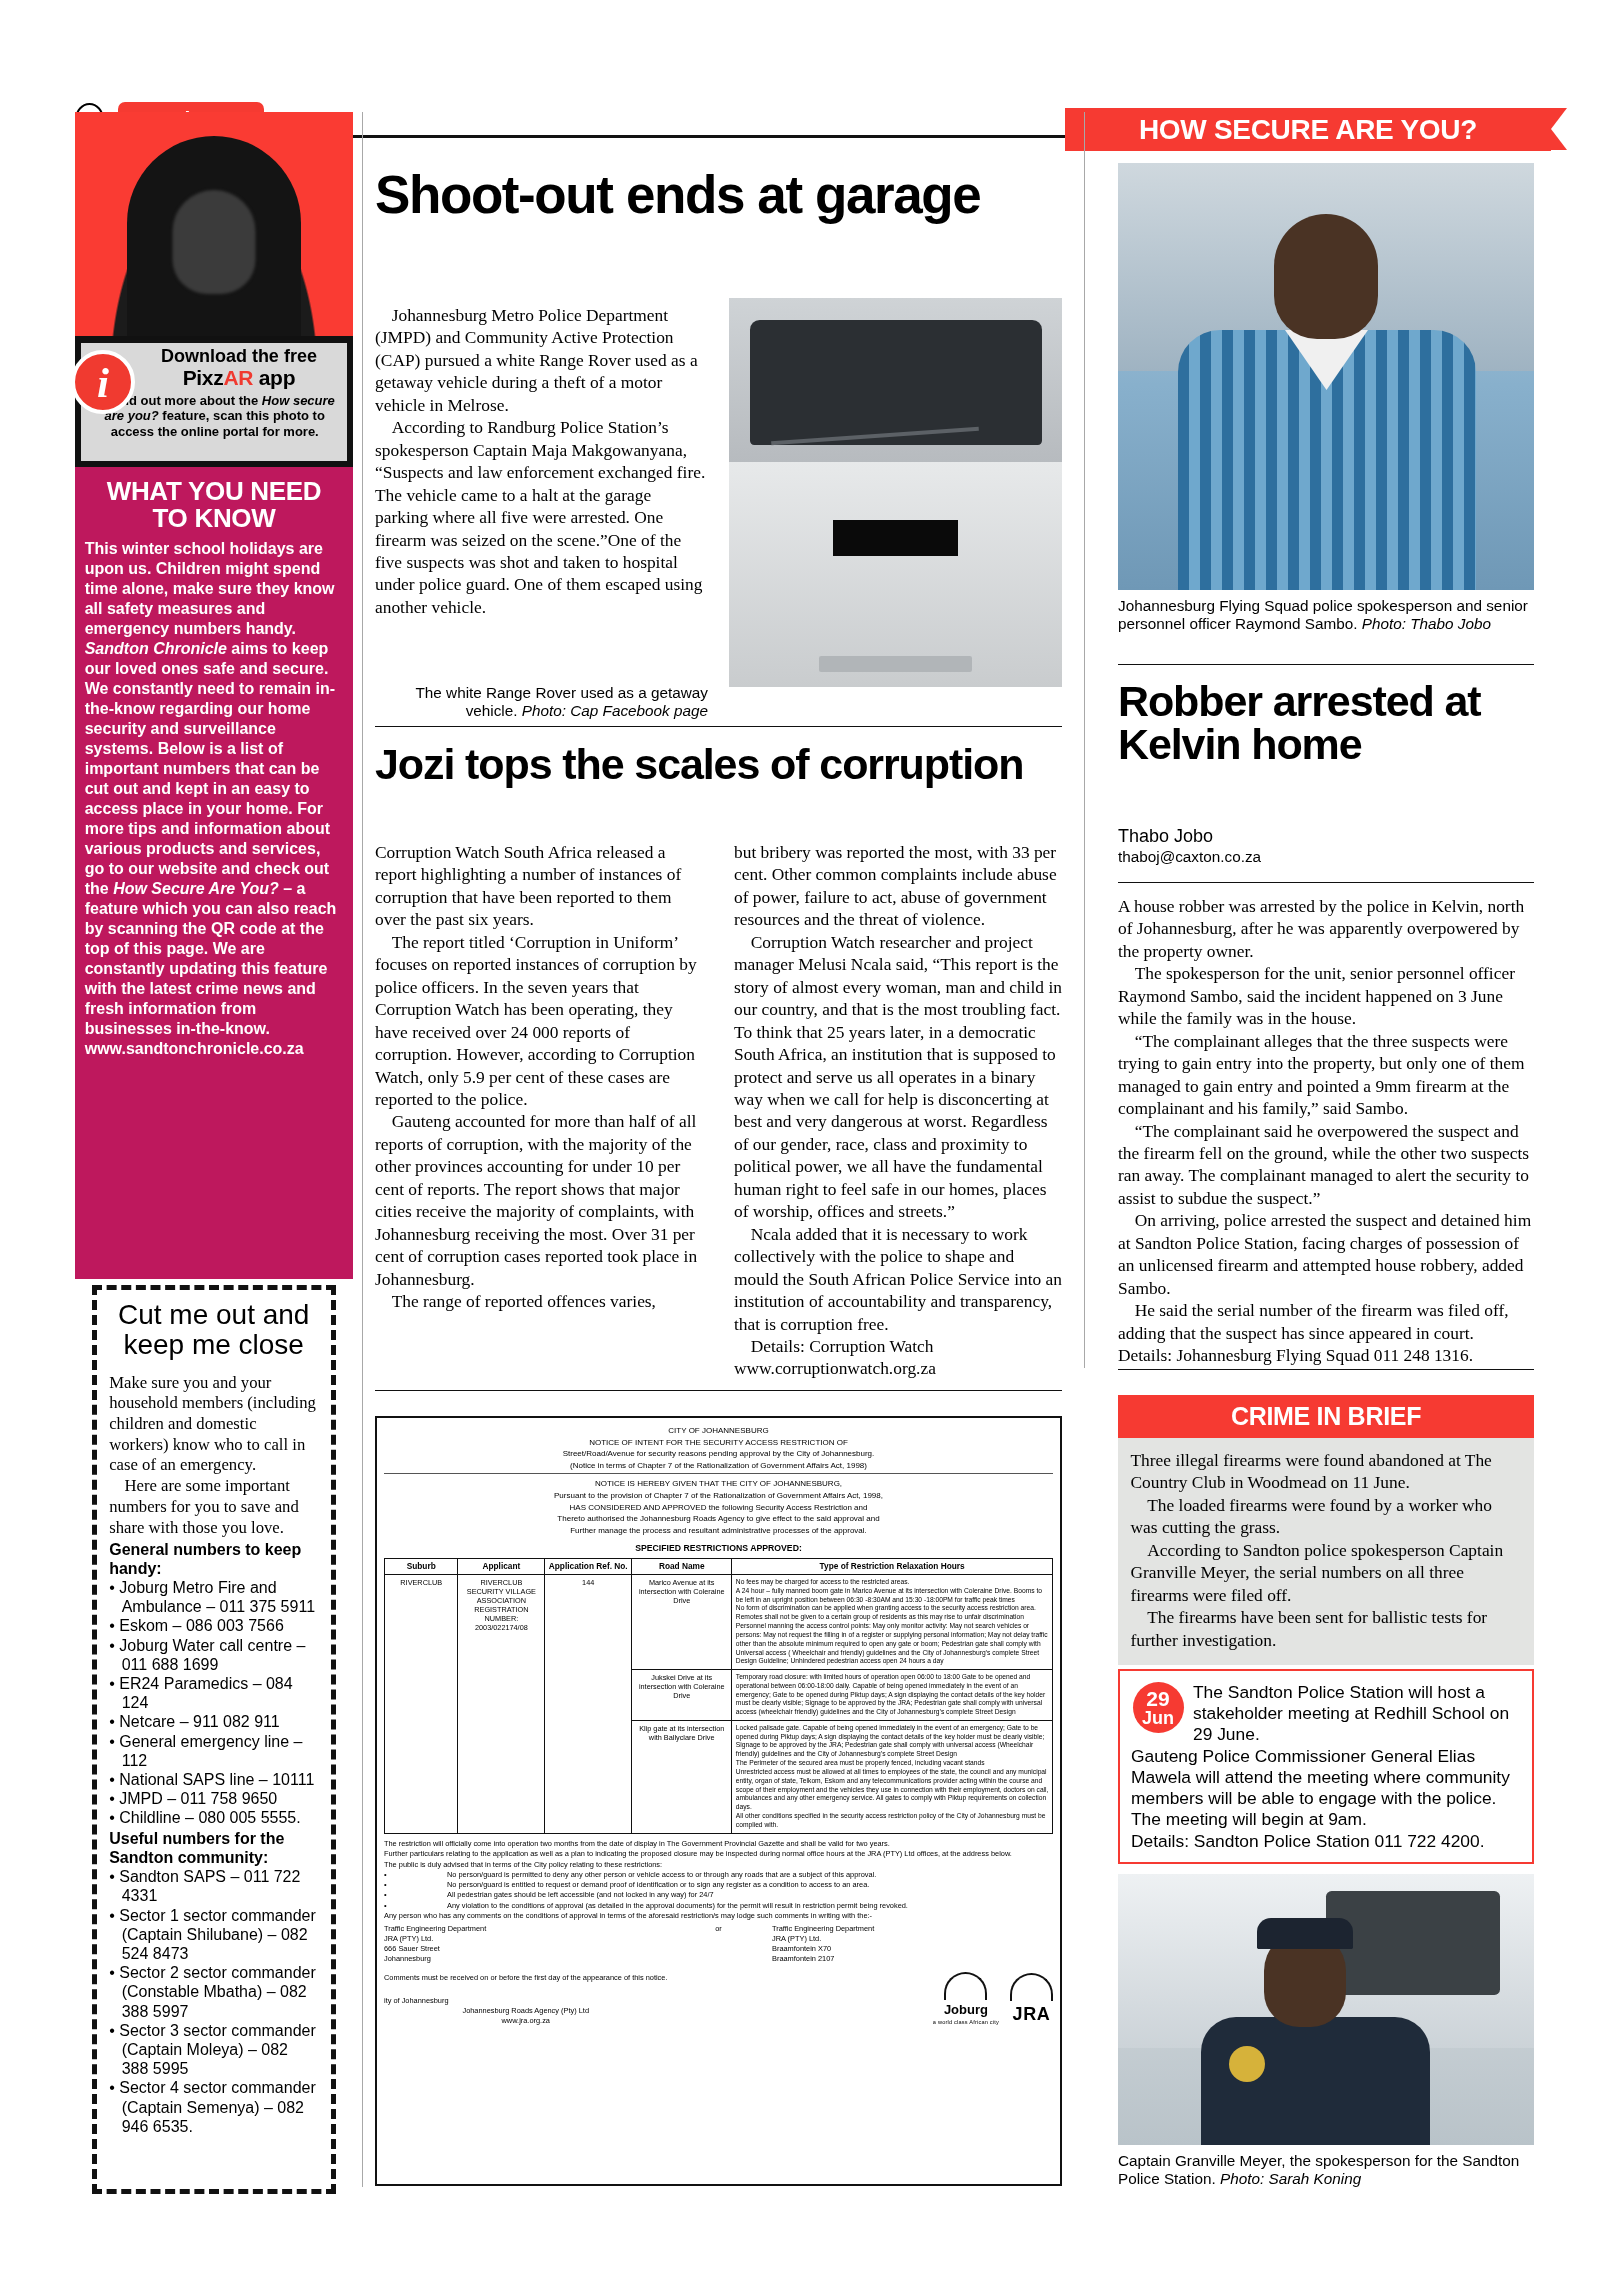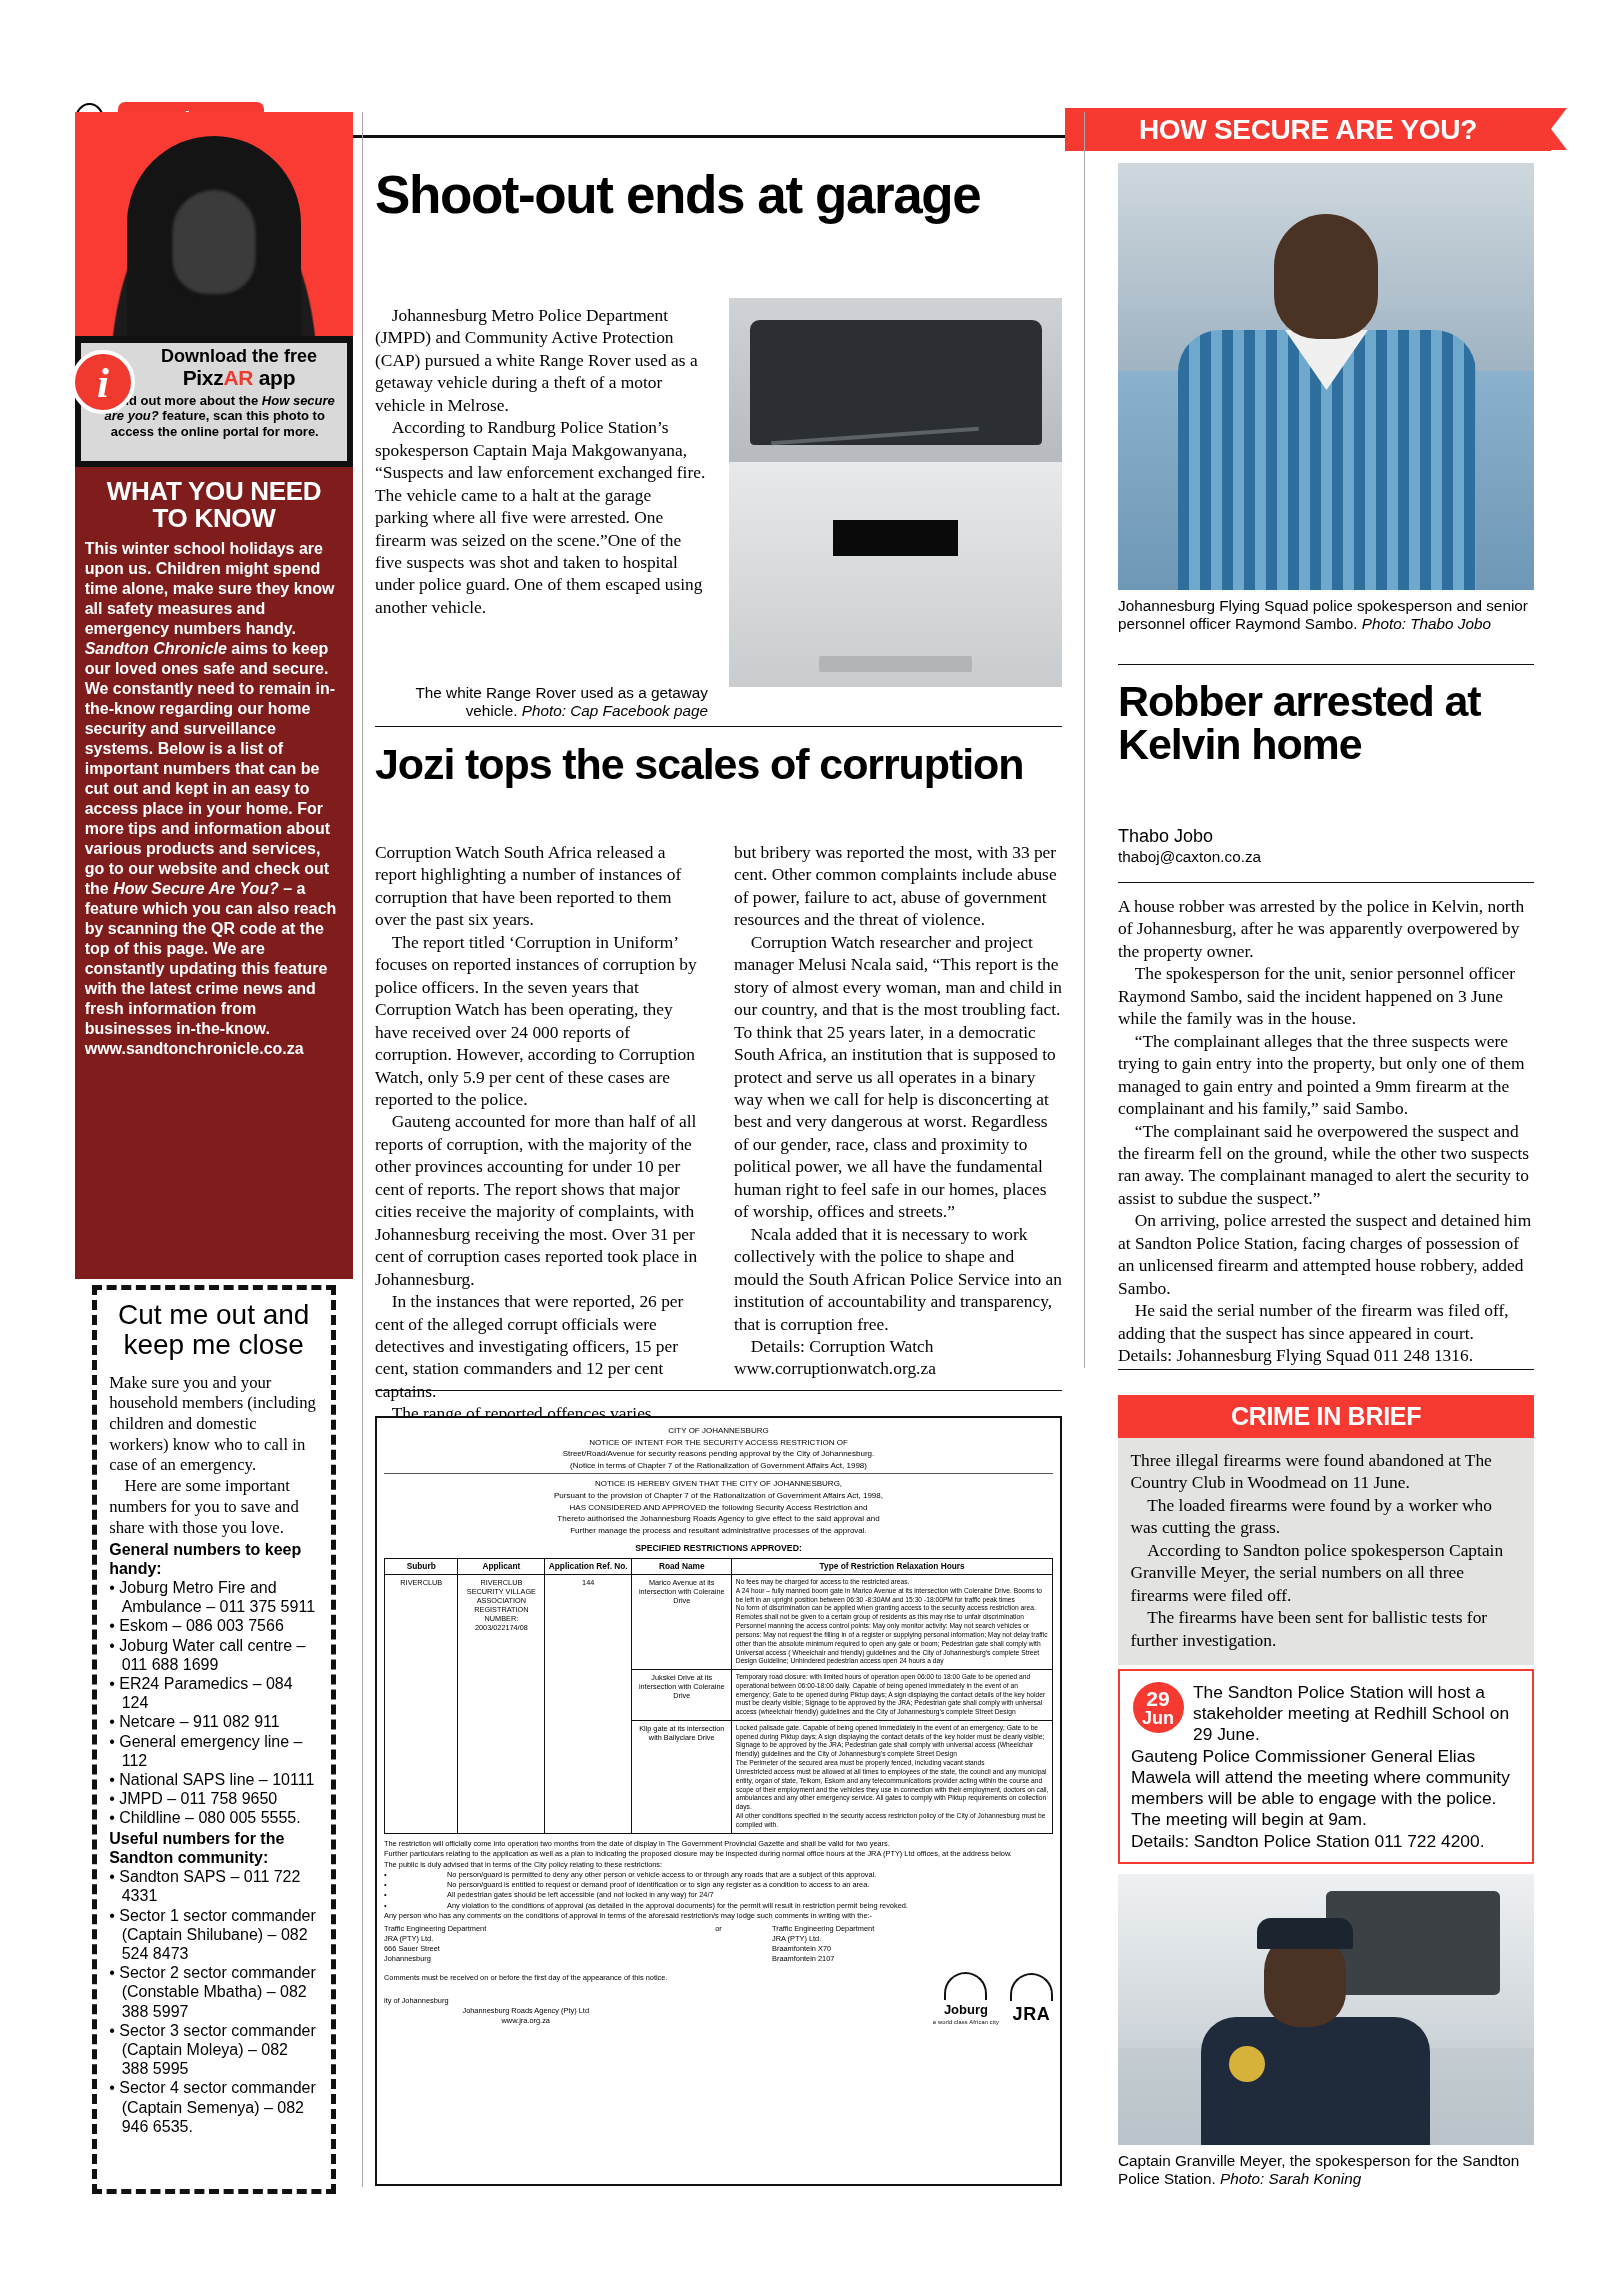--- a/index.html
+++ b/index.html
@@ -70,21 +70,21 @@
   .pixz-l2 { font-size:21px; font-weight:800; line-height:1.1; letter-spacing:-0.3px; }
   .pixz-l2 .ar { color:#f03a30; }
   .pixz-small {
     position:absolute; left:5.6px; right:4.2px; top:50px; text-align:center;
     font-family:"Liberation Sans",sans-serif; font-size:13px; font-weight:700; line-height:1.18; color:#000;
   }
   .pixz-small em { font-style:italic; }
 
   .wynk {
     position:absolute; left:0; top:355px; width:278px; min-height:812px;
-    background:#7f1d1d; padding:11px 9.7px 7px 9.7px;
+    background:#be185d; padding:11px 9.7px 7px 9.7px;
   }
   .wynk-title {
     font-family:"Liberation Sans",sans-serif; font-weight:800; font-size:26px;
     color:#fff; text-align:center; line-height:1.04; letter-spacing:-0.3px;
     margin-bottom:7px;
   }
   .wynk-body {
     font-family:"Liberation Sans",sans-serif; font-weight:700; font-size:16px;
     color:#fff; line-height:1.25;
   }
@@ -358,21 +358,20 @@
   <div class="caption cap-rover">
     <span>The white Range Rover used as a getaway vehicle. </span><em>Photo: Cap Facebook page</em>
   </div>
 
   <h2 class="headline-jozi">Jozi tops the scales of corruption</h2>
 
   <div class="jozi-c1 col-body">
     <p class="first">Corruption Watch South Africa released a report highlighting a number of instances of corruption that have been reported to them over the past six years.</p>
     <p>The report titled ‘Corruption in Uniform’ focuses on reported instances of corruption by police officers. In the seven years that Corruption Watch has been operating, they have received over 24 000 reports of corruption. However, according to Corruption Watch, only 5.9 per cent of these cases are reported to the police.</p>
     <p>Gauteng accounted for more than half of all reports of corruption, with the majority of the other provinces accounting for under 10 per cent of reports. The report shows that major cities receive the majority of complaints, with Johannesburg receiving the most. Over 31 per cent of corruption cases reported took place in Johannesburg.</p>
-    <p>In the instances that were reported, 26 per cent of the alleged corrupt officials were detectives and investigating officers, 15 per cent, station commanders and 12 per cent captains.</p>
     <p>The range of reported offences varies,</p>
   </div>
   <div class="jozi-c2 col-body">
     <p class="first">but bribery was reported the most, with 33 per cent. Other common complaints include abuse of power, failure to act, abuse of government resources and the threat of violence.</p>
     <p>Corruption Watch researcher and project manager Melusi Ncala said, “This report is the story of almost every woman, man and child in our country, and that is the most troubling fact. To think that 25 years later, in a democratic South Africa, an institution that is supposed to protect and serve us all operates in a binary way when we call for help is disconcerting at best and very dangerous at worst. Regardless of our gender, race, class and proximity to political power, we all have the fundamental human right to feel safe in our homes, places of worship, offices and streets.”</p>
     <p>Ncala added that it is necessary to work collectively with the police to shape and mould the South African Police Service into an institution of accountability and transparency, that is corruption free.</p>
     <p>Details: Corruption Watch www.corruptionwatch.org.za</p>
   </div>
 
   <div class="sambo-photo">

